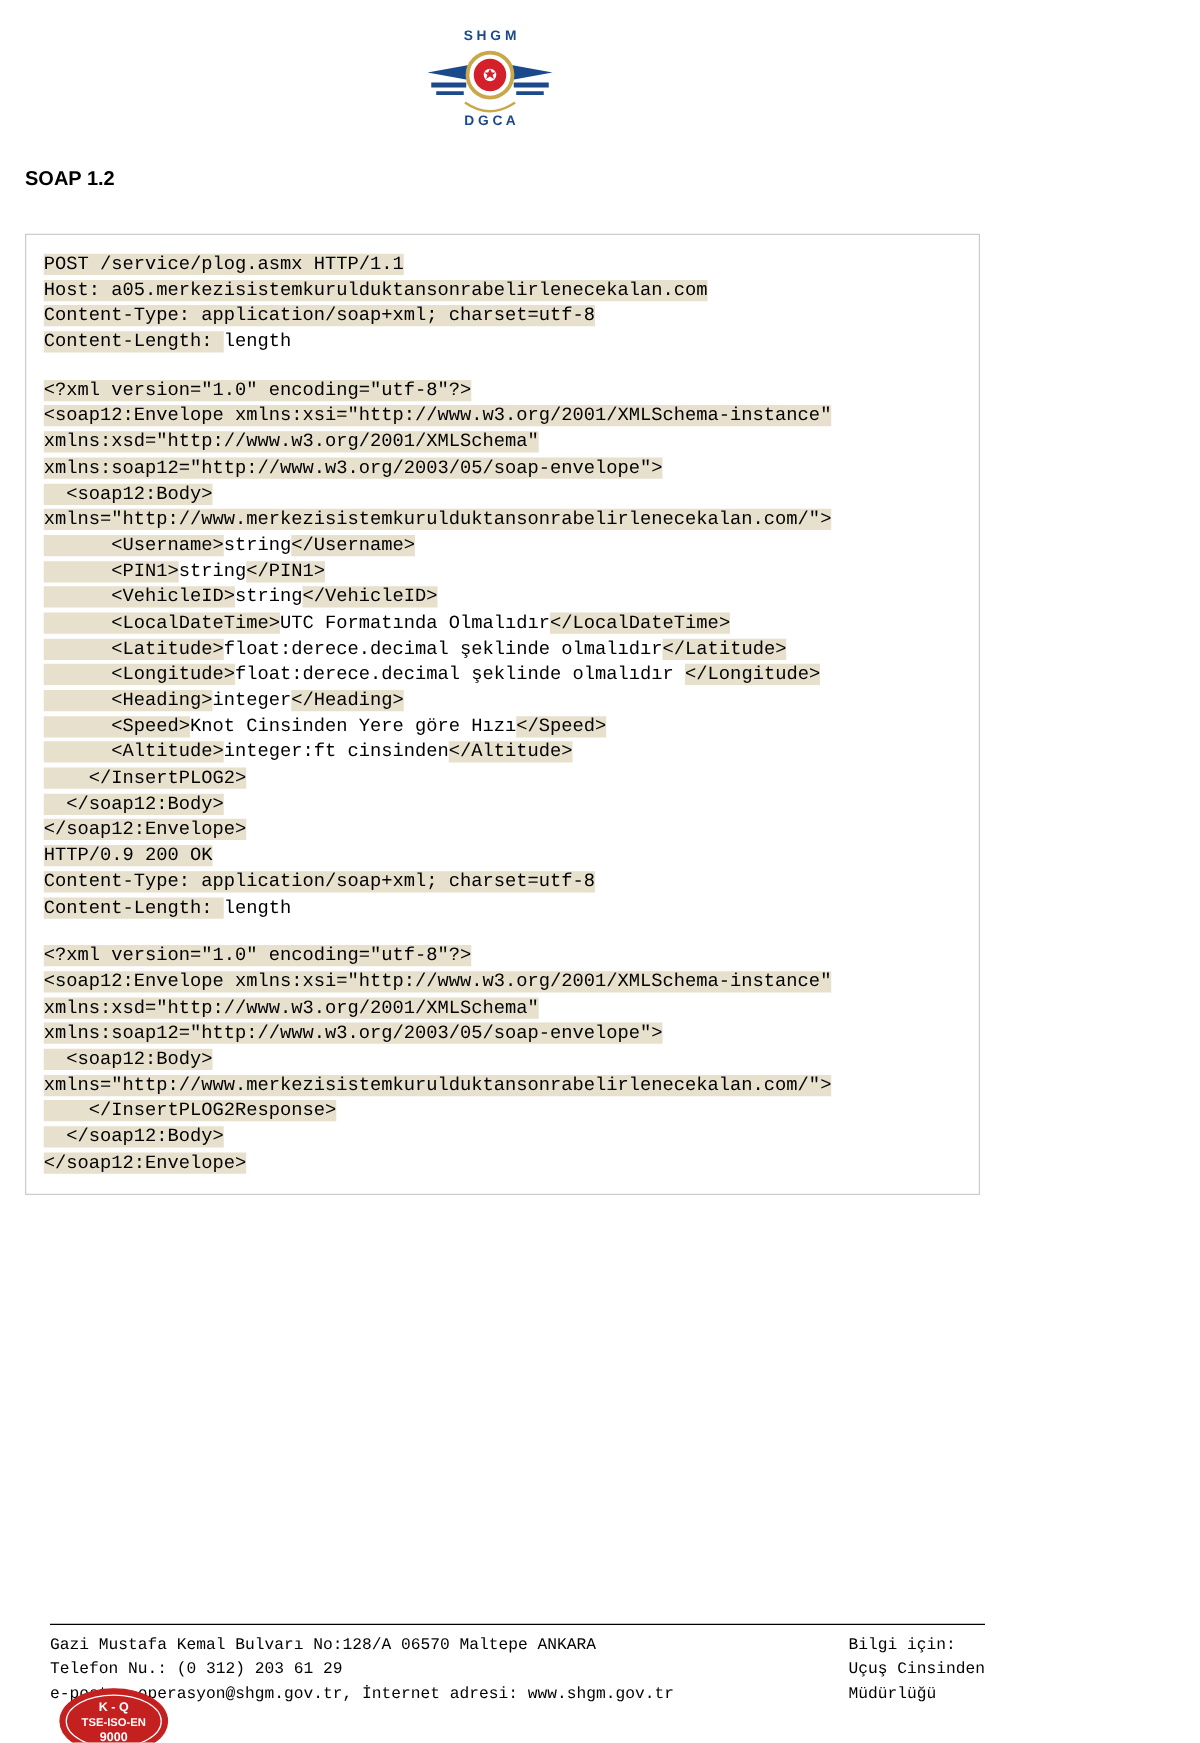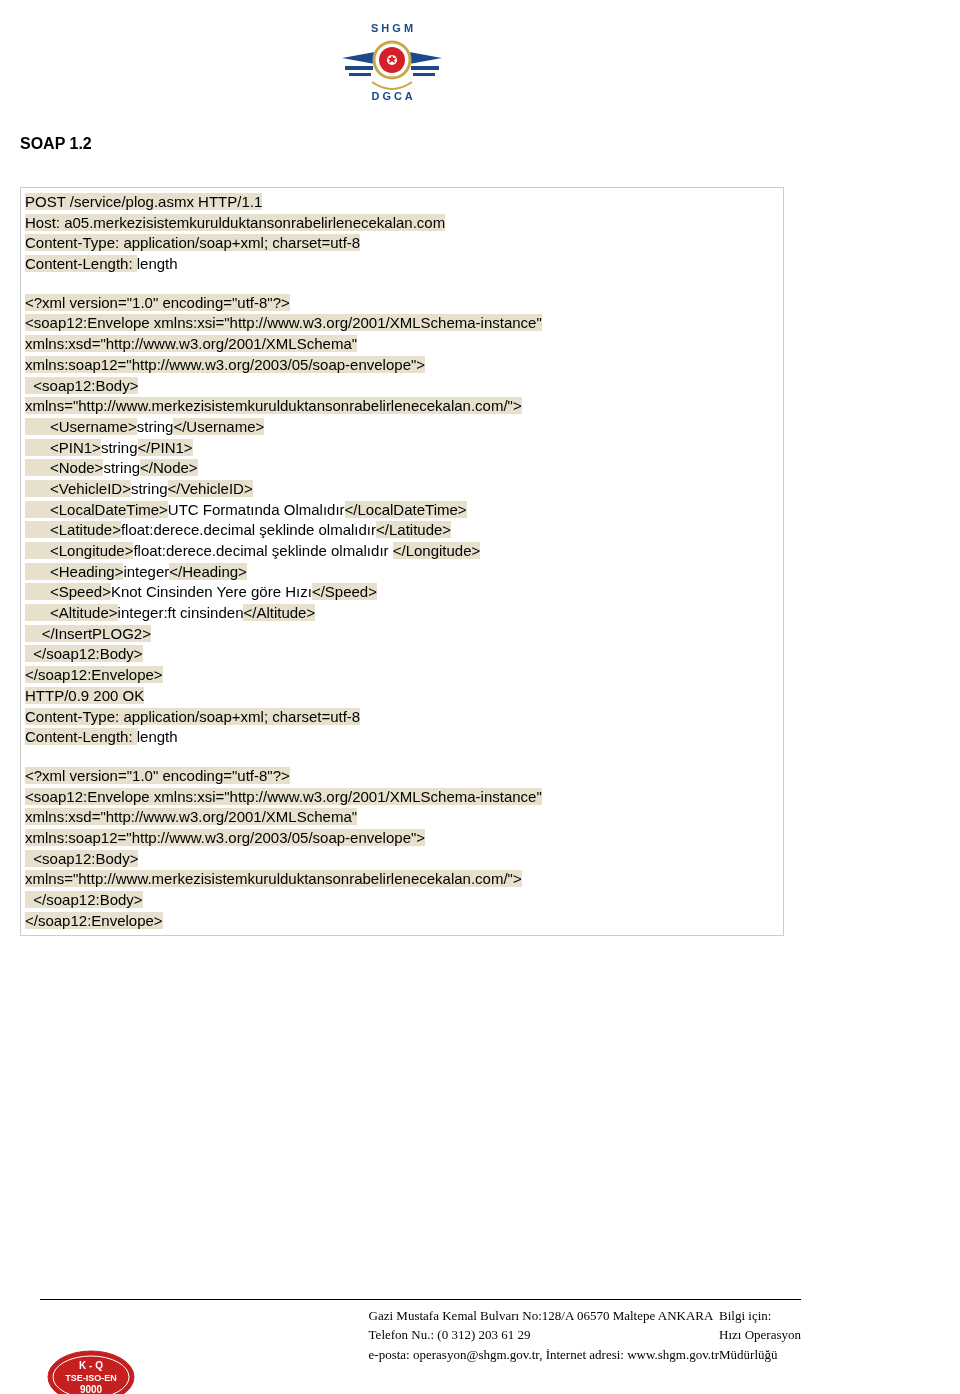--- a/index.html
+++ b/index.html
@@ -26,43 +26,43 @@
     padding: 0 40px 0 20px;
   }
   .section-title {
     font-family: Arial, sans-serif;
     font-weight: bold;
     font-size: 16px;
     margin: 0 0 34px 0;
   }
   .code-block {
     border: 1px solid #ccc;
-    padding: 4px;
+    padding: 14px;
     line-height: 1.38;
     font-size: 15px;
-    font-family: Liberation Sans, sans-serif;
+    font-family: Liberation Mono, monospace;
     color: #000;
   }
   .hl {
     background: #e6e0cd;
     display: inline;
   }
   .code-line { white-space: pre; }
   .blank-line { height: 18px; }
   .footer {
     position: absolute;
     left: 40px;
-    right: 23px;
+    right: 36px;
     bottom: 30px;
     border-top: 1px solid #000;
     padding-top: 6px;
-    font-family: Liberation Serif, serif;
+    font-family: Liberation Mono, monospace;
     font-size: 13px;
     display: flex;
-    justify-content: flex-end;
+    justify-content: space-between;
   }
   .footer-left { line-height: 1.5; }
   .footer-right { line-height: 1.5; text-align: left; }
   .cert-badge {
     position: absolute;
     left: 46px;
     bottom: -20px;
   }
 </style>
 </head>
@@ -98,55 +98,55 @@
       <div class="code-line"><span class="hl">Content-Length: </span><span>length</span></div>
       <div class="blank-line"></div>
       <div class="code-line"><span class="hl">&lt;?xml version="1.0" encoding="utf-8"?&gt;</span></div>
       <div class="code-line"><span class="hl">&lt;soap12:Envelope xmlns:xsi="http://www.w3.org/2001/XMLSchema-instance"</span></div>
       <div class="code-line"><span class="hl">xmlns:xsd="http://www.w3.org/2001/XMLSchema"</span></div>
       <div class="code-line"><span class="hl">xmlns:soap12="http://www.w3.org/2003/05/soap-envelope"&gt;</span></div>
       <div class="code-line"><span class="hl">  &lt;soap12:Body&gt;</span></div>
       <div class="code-line"><span class="hl">xmlns="http://www.merkezisistemkurulduktansonrabelirlenecekalan.com/"&gt;</span></div>
       <div class="code-line"><span class="hl">      &lt;Username&gt;</span><span>string</span><span class="hl">&lt;/Username&gt;</span></div>
       <div class="code-line"><span class="hl">      &lt;PIN1&gt;</span><span>string</span><span class="hl">&lt;/PIN1&gt;</span></div>
-      <div class="code-line"><span class="hl">      &lt;Node&gt;</span><span>string</span><span class="hl">&lt;/Node&gt;</span></div>
       <div class="code-line"><span class="hl">      &lt;VehicleID&gt;</span><span>string</span><span class="hl">&lt;/VehicleID&gt;</span></div>
       <div class="code-line"><span class="hl">      &lt;LocalDateTime&gt;</span><span>UTC Formatında Olmalıdır</span><span class="hl">&lt;/LocalDateTime&gt;</span></div>
       <div class="code-line"><span class="hl">      &lt;Latitude&gt;</span><span>float:derece.decimal şeklinde olmalıdır</span><span class="hl">&lt;/Latitude&gt;</span></div>
       <div class="code-line"><span class="hl">      &lt;Longitude&gt;</span><span>float:derece.decimal şeklinde olmalıdır </span><span class="hl">&lt;/Longitude&gt;</span></div>
       <div class="code-line"><span class="hl">      &lt;Heading&gt;</span><span>integer</span><span class="hl">&lt;/Heading&gt;</span></div>
       <div class="code-line"><span class="hl">      &lt;Speed&gt;</span><span>Knot Cinsinden Yere göre Hızı</span><span class="hl">&lt;/Speed&gt;</span></div>
       <div class="code-line"><span class="hl">      &lt;Altitude&gt;</span><span>integer:ft cinsinden</span><span class="hl">&lt;/Altitude&gt;</span></div>
       <div class="code-line"><span class="hl">    &lt;/InsertPLOG2&gt;</span></div>
       <div class="code-line"><span class="hl">  &lt;/soap12:Body&gt;</span></div>
       <div class="code-line"><span class="hl">&lt;/soap12:Envelope&gt;</span></div>
       <div class="code-line"><span class="hl">HTTP/0.9 200 OK</span></div>
       <div class="code-line"><span class="hl">Content-Type: application/soap+xml; charset=utf-8</span></div>
       <div class="code-line"><span class="hl">Content-Length: </span><span>length</span></div>
       <div class="blank-line"></div>
       <div class="code-line"><span class="hl">&lt;?xml version="1.0" encoding="utf-8"?&gt;</span></div>
       <div class="code-line"><span class="hl">&lt;soap12:Envelope xmlns:xsi="http://www.w3.org/2001/XMLSchema-instance"</span></div>
       <div class="code-line"><span class="hl">xmlns:xsd="http://www.w3.org/2001/XMLSchema"</span></div>
       <div class="code-line"><span class="hl">xmlns:soap12="http://www.w3.org/2003/05/soap-envelope"&gt;</span></div>
       <div class="code-line"><span class="hl">  &lt;soap12:Body&gt;</span></div>
       <div class="code-line"><span class="hl">xmlns="http://www.merkezisistemkurulduktansonrabelirlenecekalan.com/"&gt;</span></div>
+      <div class="code-line"><span class="hl">    &lt;/InsertPLOG2Response&gt;</span></div>
       <div class="code-line"><span class="hl">  &lt;/soap12:Body&gt;</span></div>
       <div class="code-line"><span class="hl">&lt;/soap12:Envelope&gt;</span></div>
     </div>
   </div>
 
   <div class="footer">
     <div class="footer-left">
       <div>Gazi Mustafa Kemal Bulvarı No:128/A 06570 Maltepe ANKARA</div>
       <div>Telefon Nu.: (0 312) 203 61 29</div>
       <div>e-posta: operasyon@shgm.gov.tr,  İnternet adresi: www.shgm.gov.tr</div>
     </div>
     <div class="footer-right">
       <div>Bilgi için:</div>
-      <div>Hızı Operasyon</div>
+      <div>Uçuş Cinsinden</div>
       <div>Müdürlüğü</div>
     </div>
   </div>
 
   <div class="cert-badge">
     <svg width="90" height="60" viewBox="0 0 90 60">
       <ellipse cx="45" cy="28" rx="43" ry="26" fill="#c52020" stroke="#c52020"></ellipse>
       <ellipse cx="45" cy="28" rx="38" ry="21" fill="none" stroke="#fff" stroke-width="1"></ellipse>
       <text x="45" y="20" text-anchor="middle" font-family="Arial" font-size="10" font-weight="bold" fill="#fff">K - Q</text>
       <text x="45" y="32" text-anchor="middle" font-family="Arial" font-size="9" font-weight="bold" fill="#fff">TSE-ISO-EN</text>

